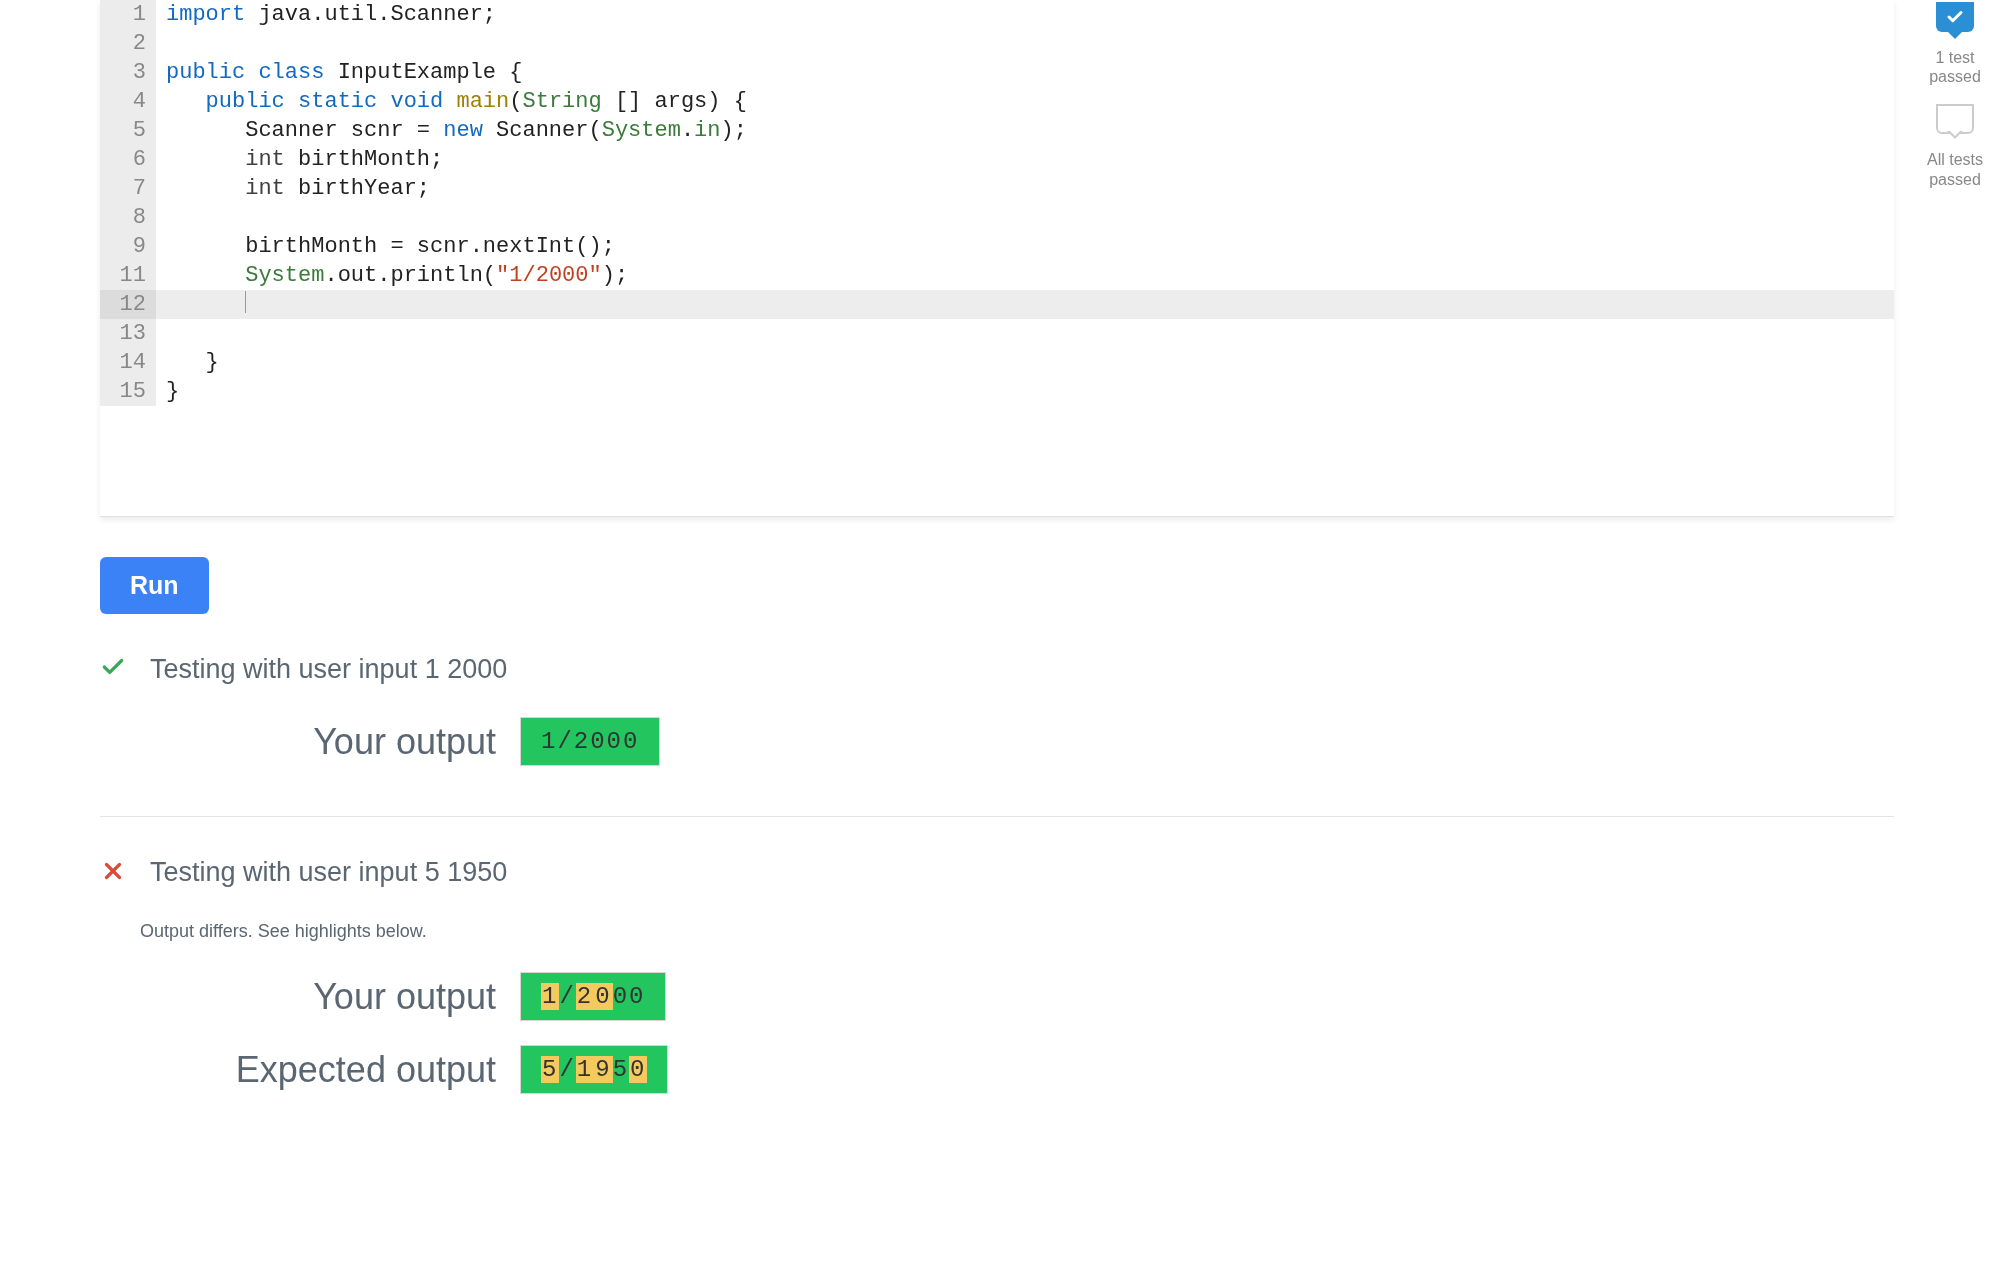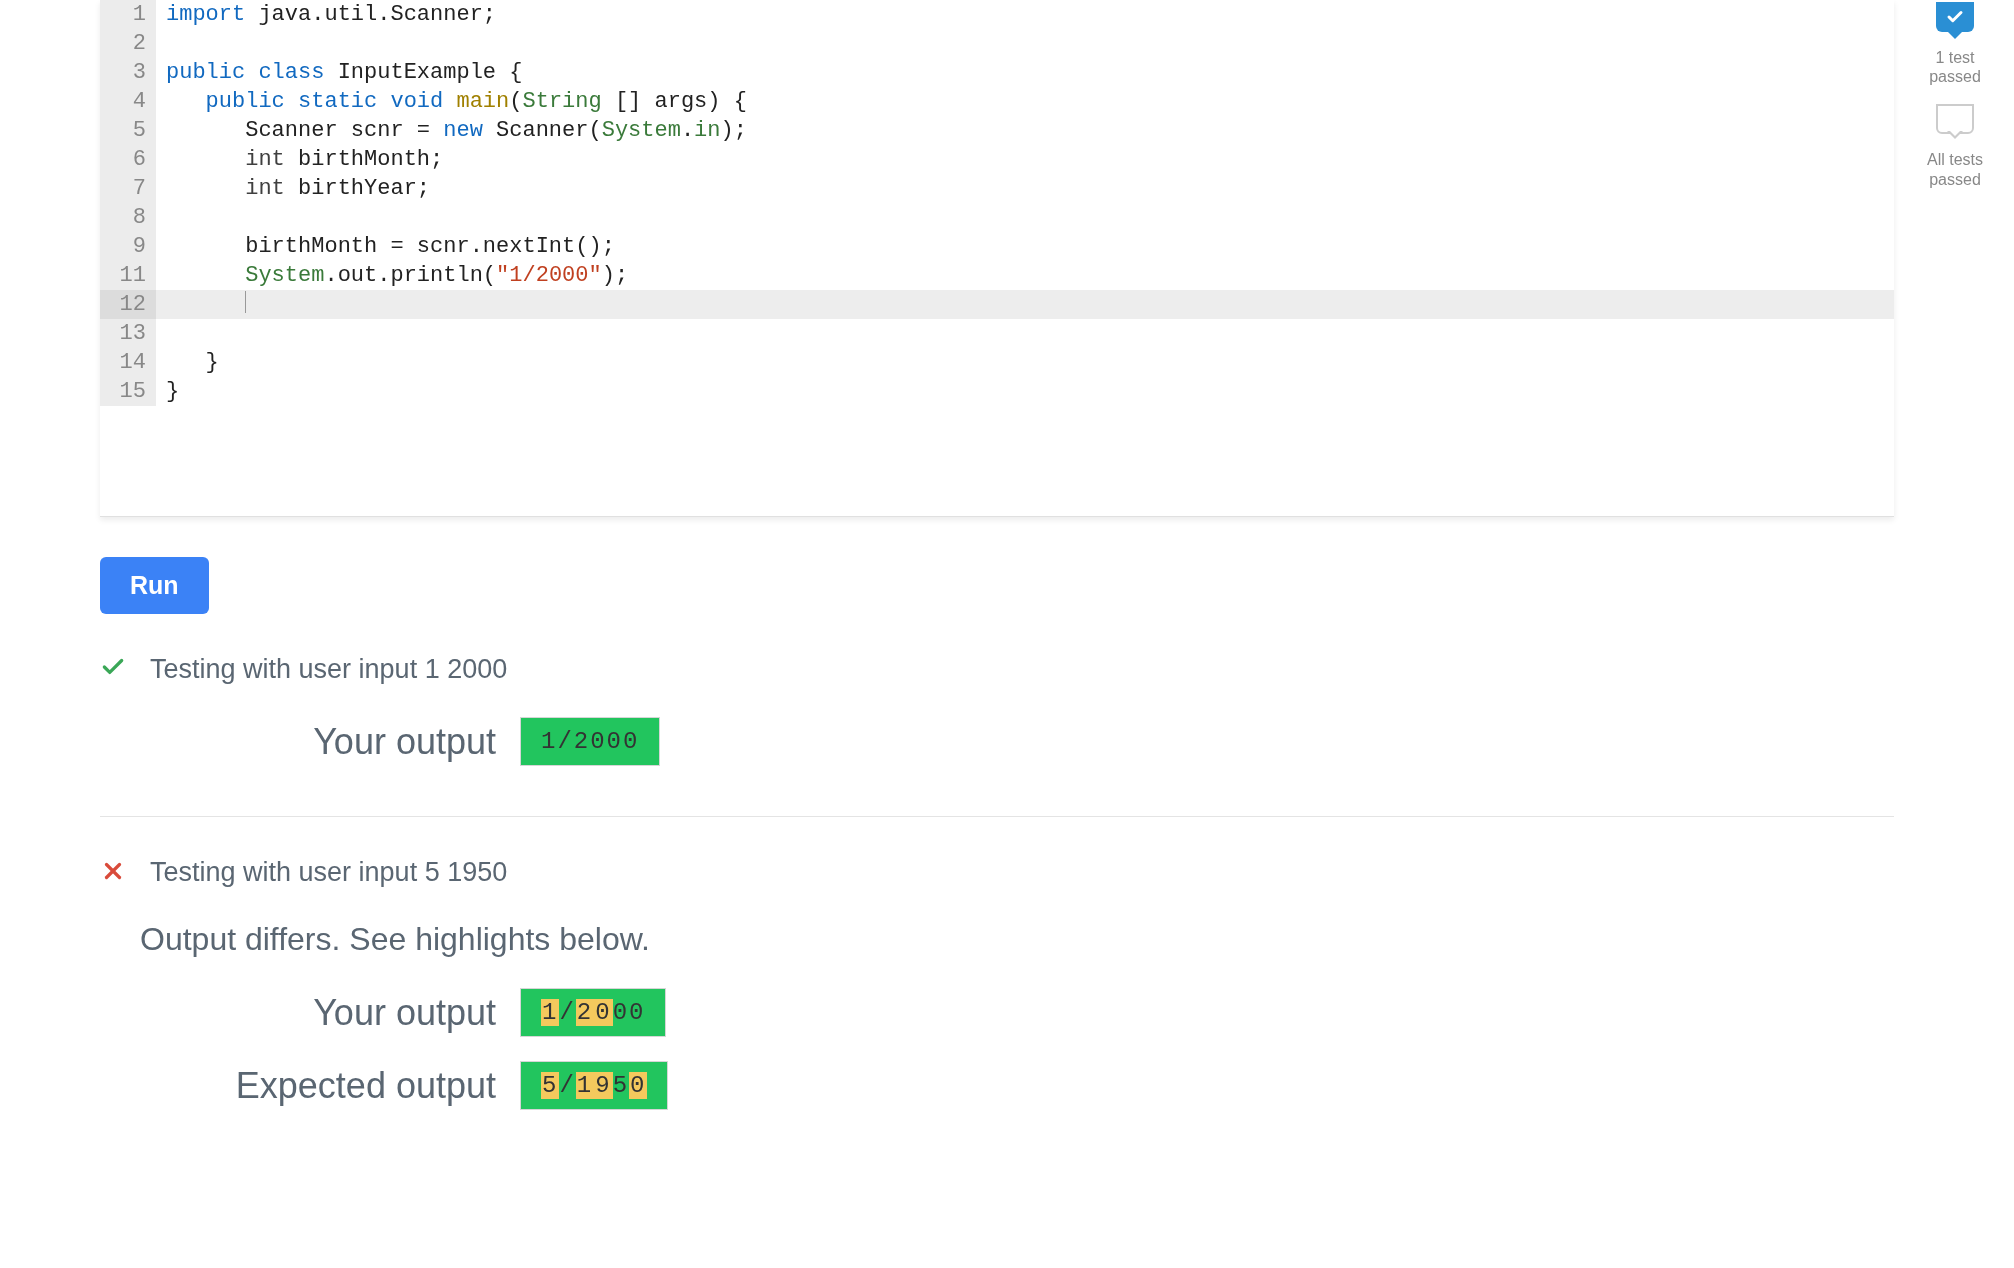--- a/index.html
+++ b/index.html
@@ -94,21 +94,21 @@
     border:none;
     cursor:pointer;
     margin-top: 40px;
   }
 
   .test-block { margin-top: 40px; font-size: 27px; color:#5a6672;}
   .test-header { display:flex; gap:24px; margin-bottom: 30px;}
   .test-header .label { color:#5a6672; }
   .icon-check { color:#3aa757; font-size:28px; }
   .icon-cross { color:#d94b3b; font-size:30px; font-weight:500;}
-  .diff-msg { color:#5a6672; font-size:32px; margin-left:40px; margin-bottom:30px;}
+  .diff-msg { color:#5a6672; font-size:18px; margin-left:40px; margin-bottom:30px;}
 
   .output-row {
     display:flex;
     align-items:center;
     margin-left: 40px;
     margin-bottom: 24px;
   }
   .output-label {
     width: 380px;
     text-align:right;

